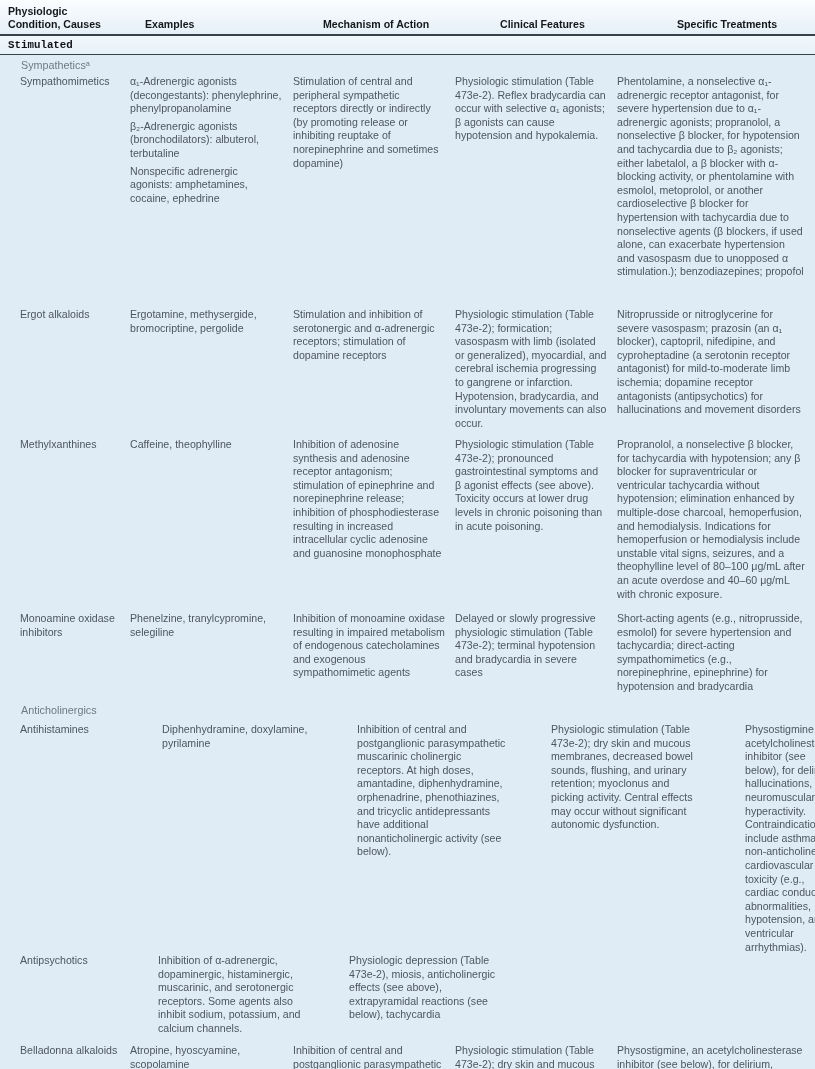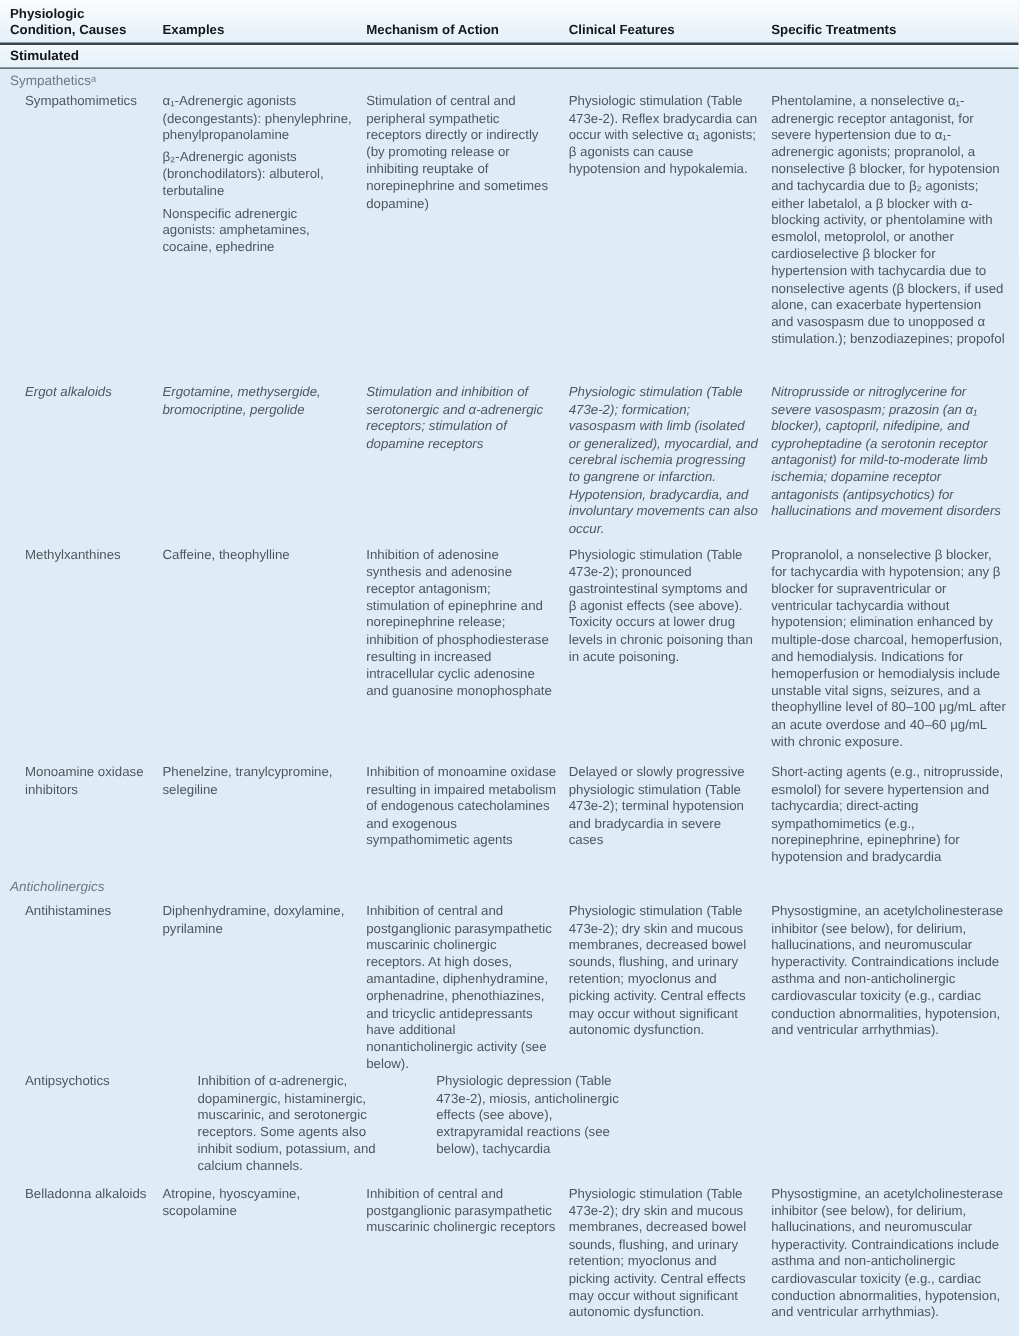--- a/index.html
+++ b/index.html
@@ -17,69 +17,71 @@
   }
   
   .thead {
     display: grid;
     grid-template-columns: 122px 163px 162px 162px 1fr;
     padding: 0 8px;
     height: 36px;
     align-items: end;
     background: linear-gradient(180deg, #fbfdfe 0%, #eef5fa 60%, #e4f0f8 100%);
     border-bottom: 2px solid #39444a;
+    gap: 15px;
   }
   .thead .hcell {
     font-size: 10.6px;
     font-weight: bold;
     color: #14181b;
     line-height: 12.5px;
     padding: 0 10px 4px 0;
   }
   
   .section-stimulated {
     height: 19px;
     display: flex;
     align-items: center;
     padding: 0 8px;
     font-size: 10.8px;
     font-weight: bold;
     color: #101417;
     background: linear-gradient(180deg, #f2f8fc, #e6f1f8);
     border-bottom: 1px solid #39444a;
+    font-family: Liberation Mono, monospace;
   }
   .subsection {
-    padding: 4px 8px 0 8px;
+    padding: 4px 8px 0 21px;
     font-size: 10.8px;
     color: #6d7a84;
   }
   .subsection.symp { min-height: 20px; }
-  .subsection.antichol { min-height: 23px; font-style: italic; }
+  .subsection.antichol { min-height: 23px; }
   
   .trow {
     display: grid;
     grid-template-columns: 122px 163px 162px 162px 1fr;
     padding: 0 8px;
     align-items: start;
   }
   .trow .cell {
     font-size: 10.6px;
     line-height: 13.6px;
     color: #4d565e;
     padding-right: 10px;
   }
   .trow .cell:last-child { padding-right: 2px; }
   .trow .cond { padding-left: 12px; }
   .trow .cell p { margin: 0 0 4px 0; }
   .trow .cell p:last-child { margin-bottom: 0; }
   .r1 { min-height: 233px; }
-  .r2 { min-height: 130px; font-style: italic; }
+  .r2 { min-height: 130px; }
   .r3 { min-height: 174px; }
   .r4 { min-height: 88px; }
-  .r5 { min-height: 133px; }
+  .r5 { min-height: 133px; gap: 32px; }
   .r6 { min-height: 90px; gap: 28px; }
   .r7 { min-height: 123px; }
 </style>
 </head>
 <body>
 
 <div class="page">
 
   <div class="thead">
     <div class="hcell">Physiologic Condition, Causes</div>

